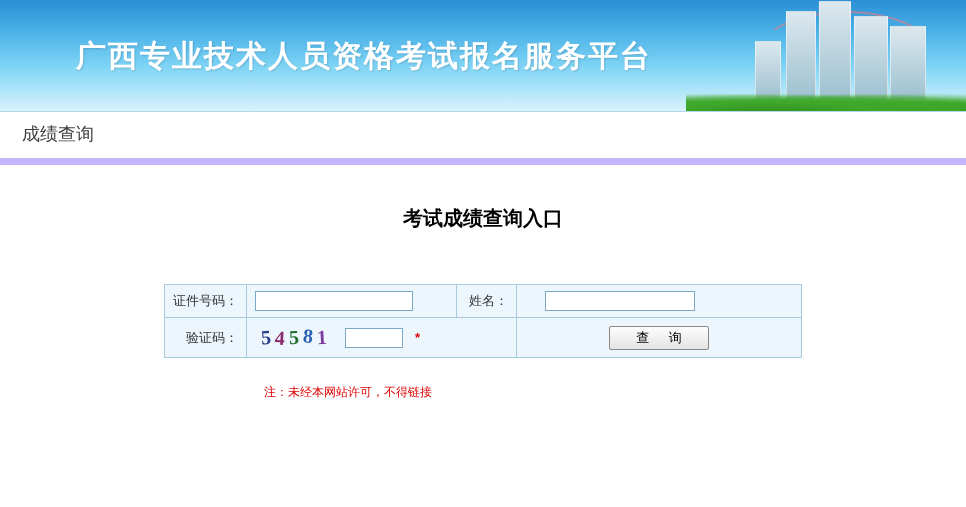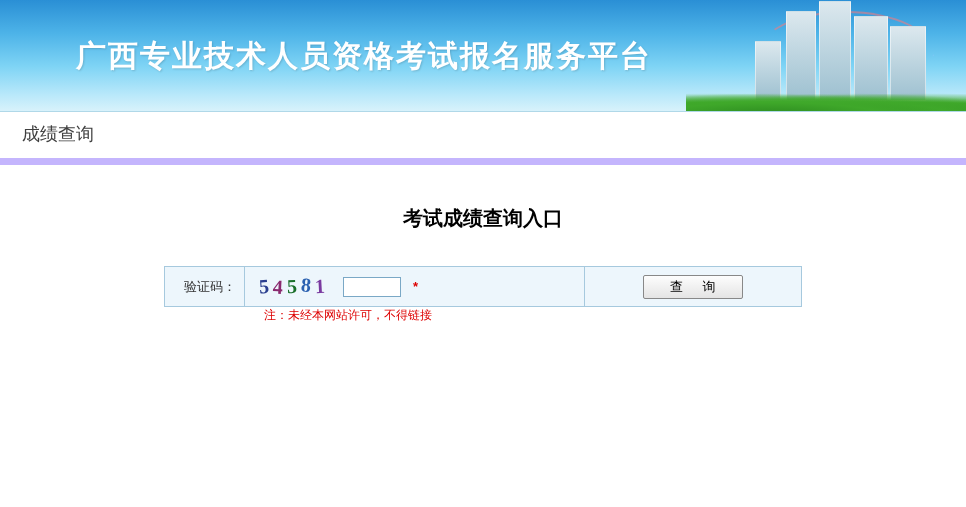--- a/index.html
+++ b/index.html
@@ -77,21 +77,21 @@
       background: #fff;
     }
     .content {
       padding: 40px 0 60px;
       text-align: center;
     }
     .section-title {
       font-size: 20px;
       font-weight: bold;
       color: #000;
-      margin-bottom: 34px;
+      margin-bottom: 52px;
     }
     .form-table {
       margin: 0 auto;
       border-collapse: collapse;
       width: 638px;
       background: #edf6fc;
     }
     .form-table td {
       border: 1px solid #a6c9de;
       padding: 6px 8px;
@@ -145,21 +145,21 @@
       font-size: 13px;
       background: linear-gradient(to bottom, #fdfdfd, #e4e4e4);
       border: 1px solid #888;
       border-radius: 2px;
       cursor: pointer;
       letter-spacing: 8px;
       text-indent: 8px;
       text-align: right;
     }
     .footnote {
-      margin: 0 auto 0;
+      margin: 26px auto 0;
       width: 638px;
       text-align: left;
       padding-left: 100px;
       font-size: 12px;
       color: #d00;
     }
     .btn-cell { text-align: center; }
   </style>
 </head>
 <body>
@@ -179,20 +179,30 @@
 
 <div class="nav-bar">
   <span>成绩查询</span>
 </div>
 
 <div class="content">
   <h2 class="section-title">考试成绩查询入口</h2>
 
   <table class="form-table">
     <tbody>
+        <tr>
+      <td class="lbl-cell">证件号码：</td>
+      <td class="input-cell" style="width:210px;">
+        <input type="text" class="text-input id-input" value="" style="">
+      </td>
+      <td class="lbl-cell" style="width:60px;">姓名：</td>
+      <td class="input-cell">
+        <input type="text" class="text-input name-input" value="" style="">
+      </td>
+    </tr>
     <tr>
       <td class="lbl-cell">验证码：</td>
       <td class="input-cell" colspan="2">
         <span class="captcha-wrap">
           <span class="captcha-img">
             <span>5</span>
             <span>4</span>
             <span>5</span>
             <span>8</span>
             <span>1</span>

